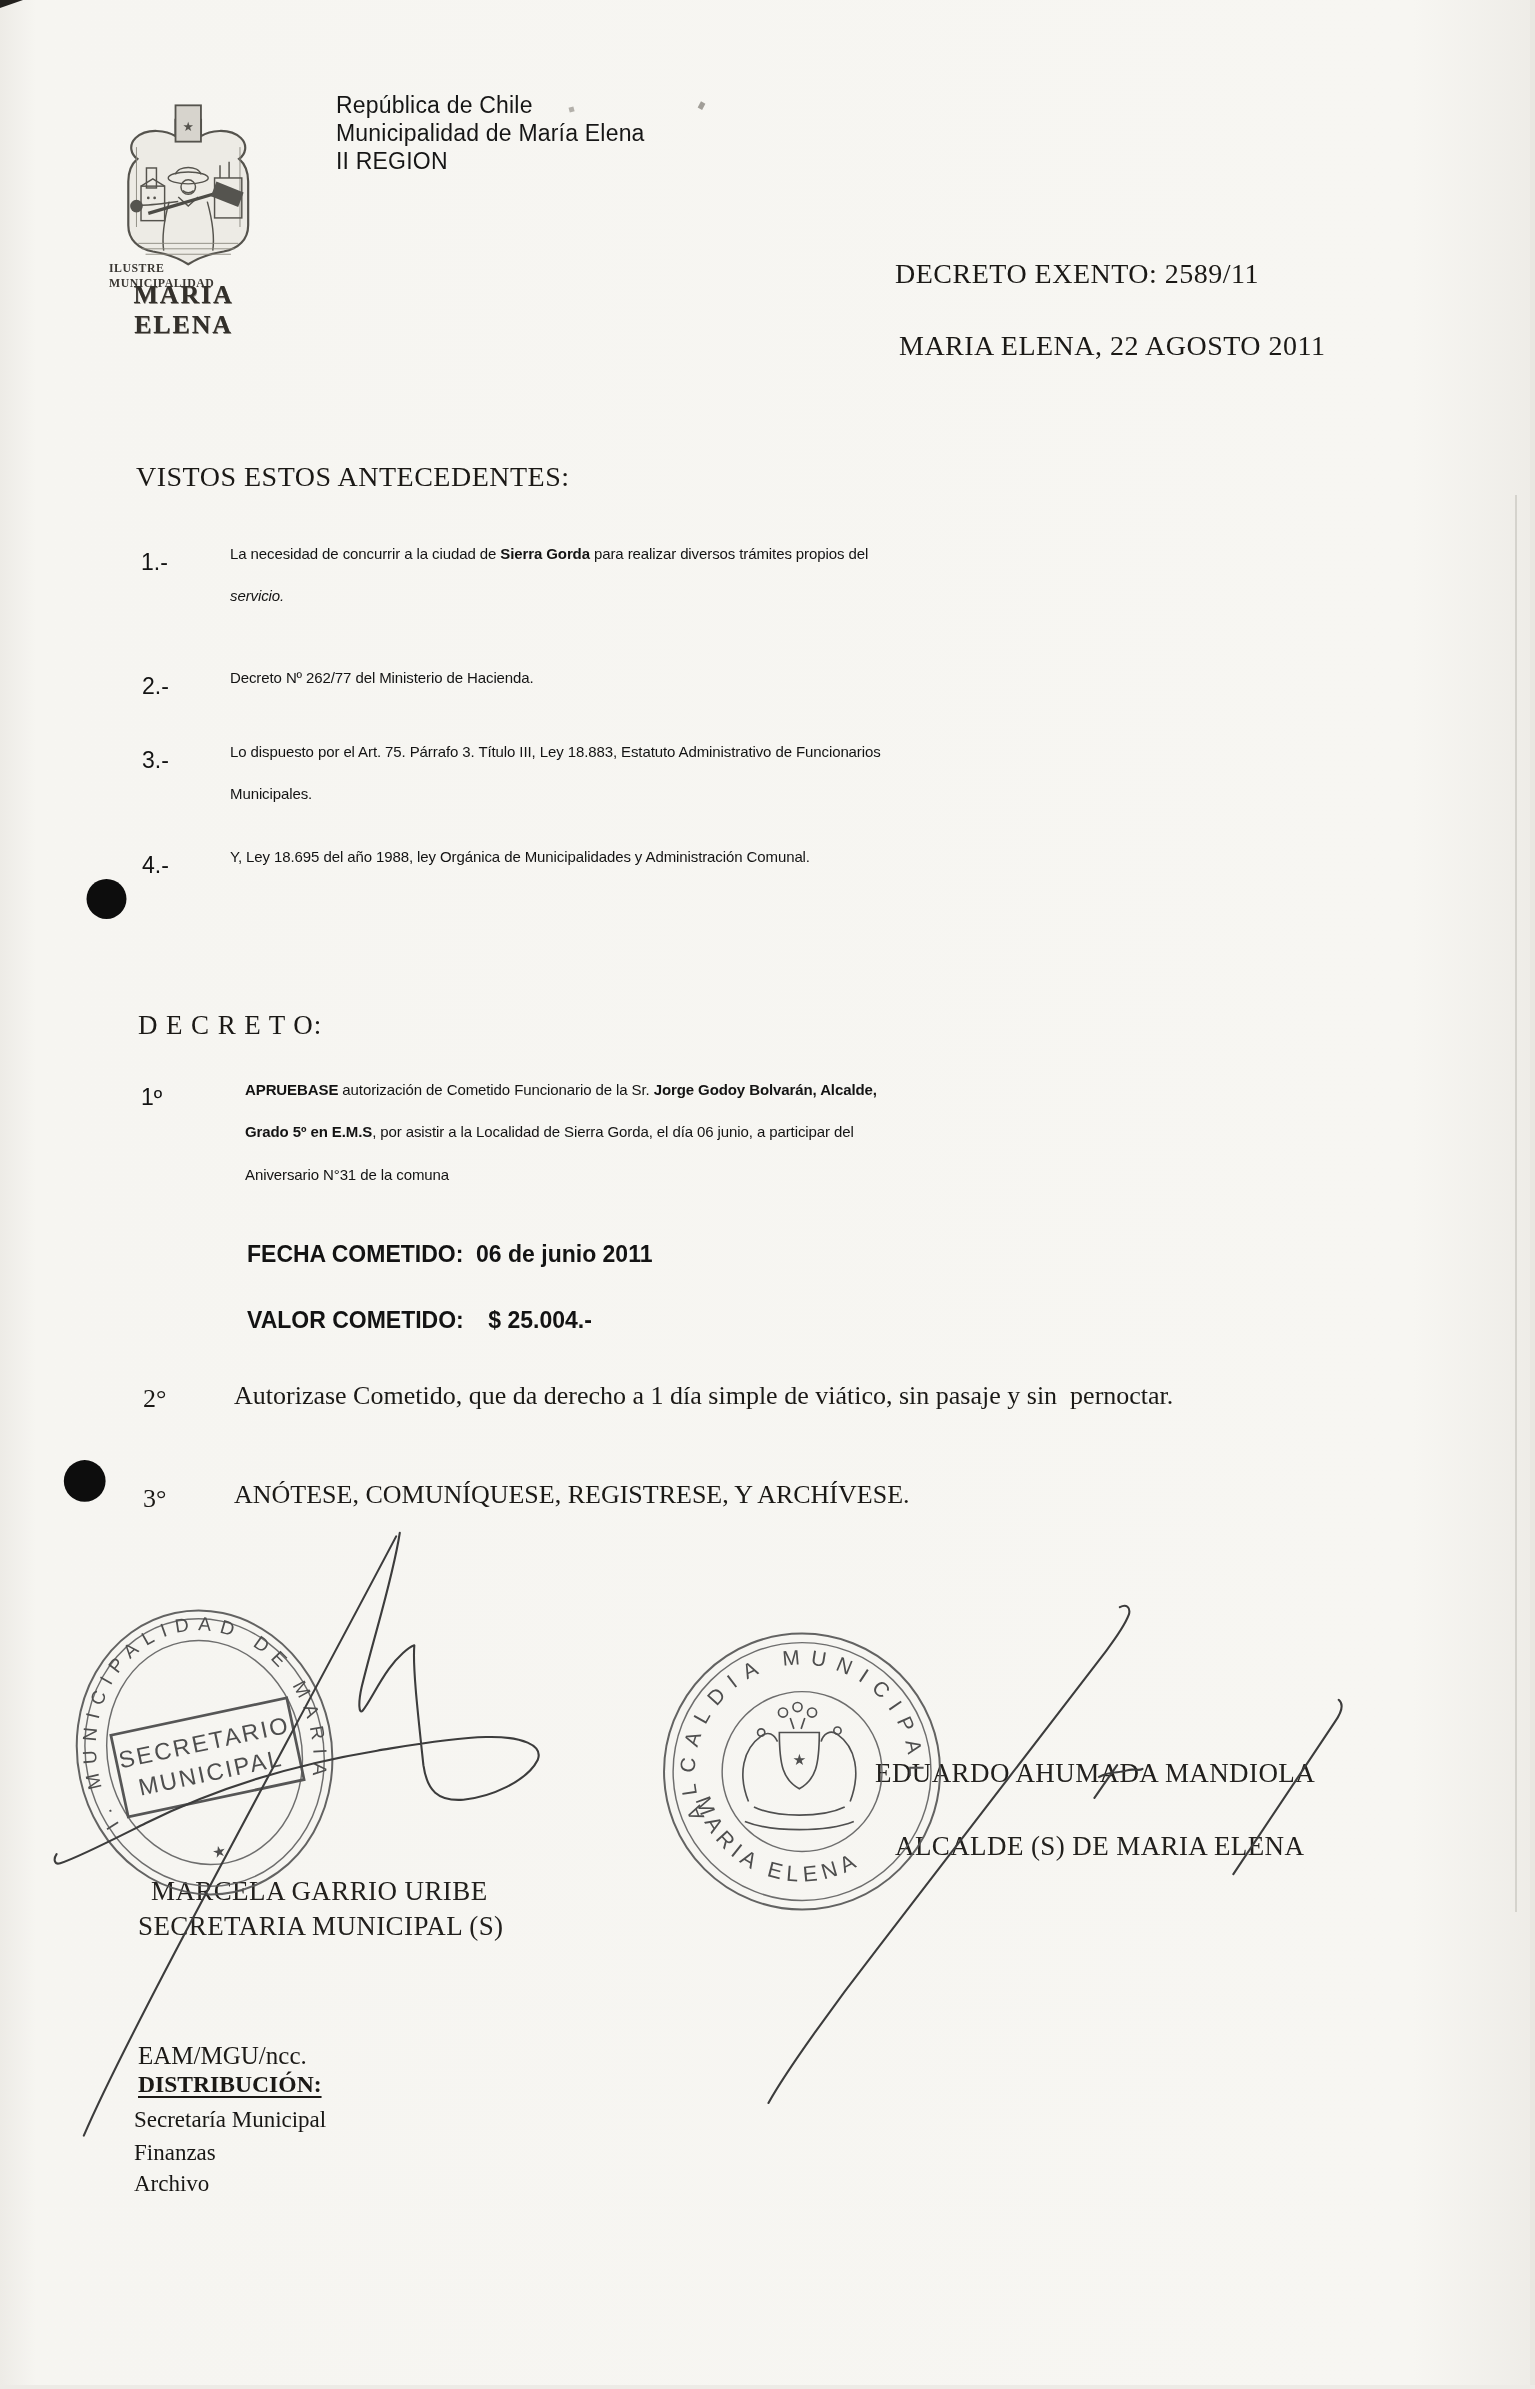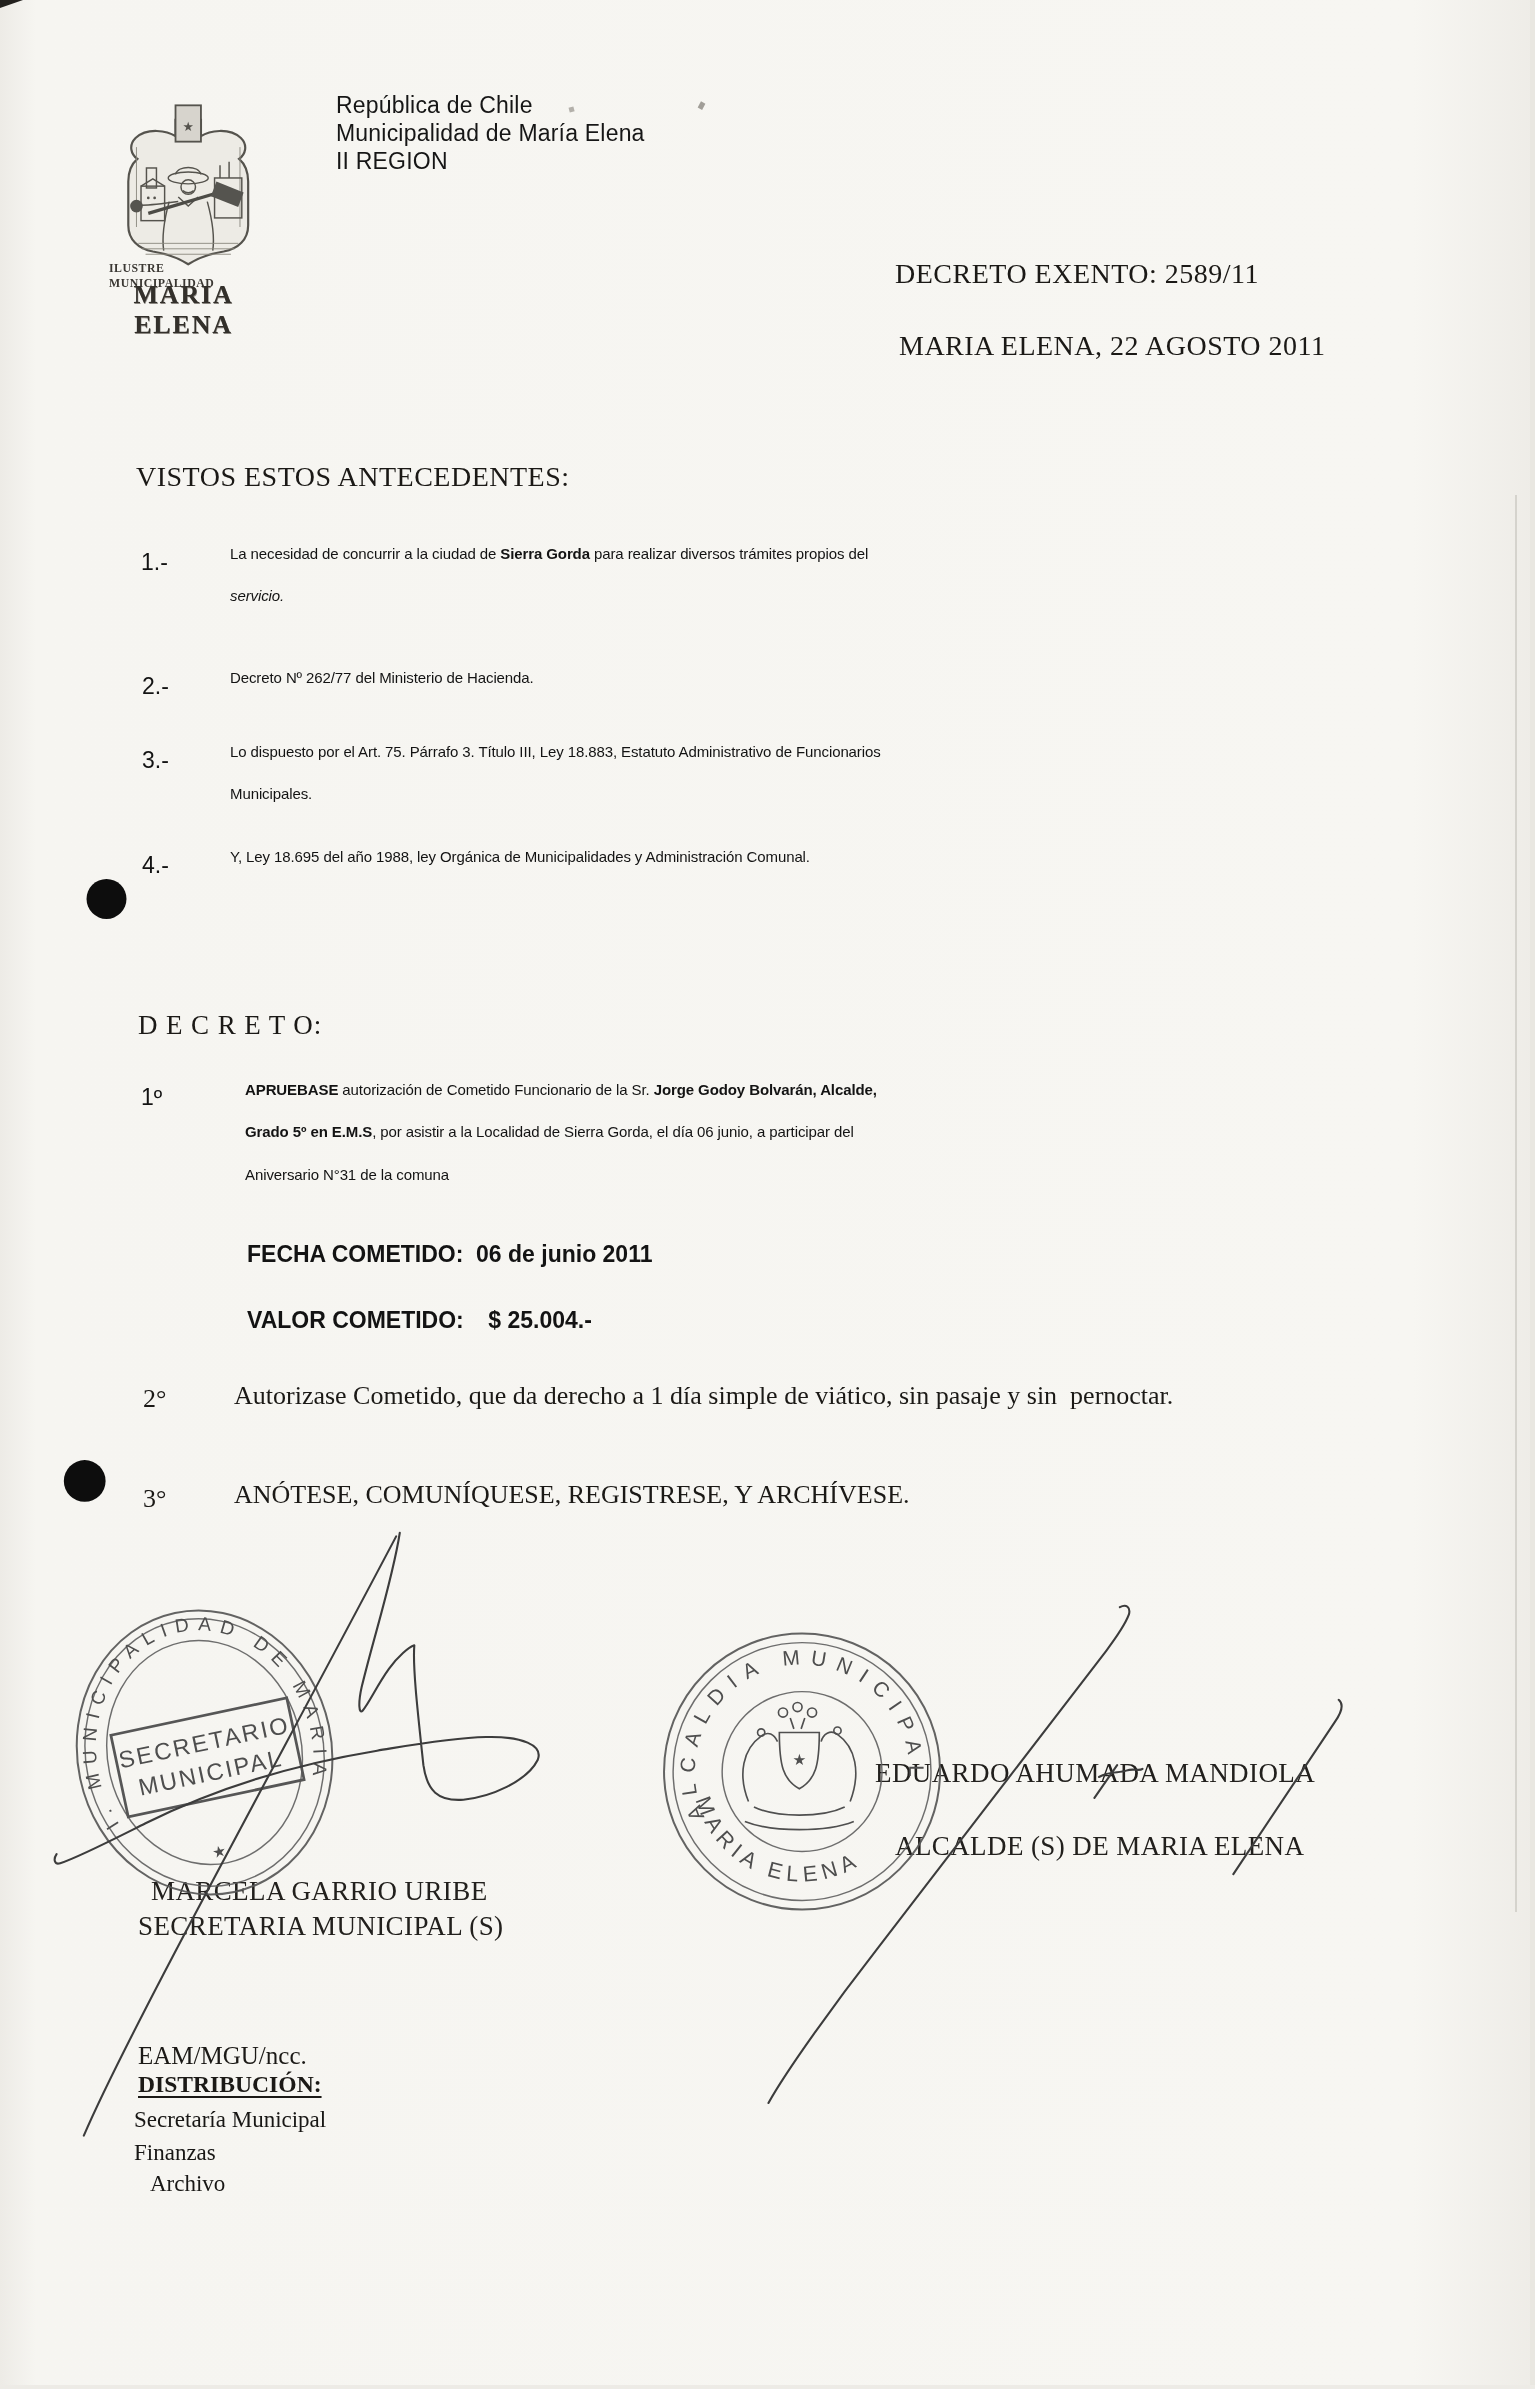--- a/index.html
+++ b/index.html
@@ -110,21 +110,21 @@
 
   <div class="abs serif sig-name nw" style="left:151px;top:1876px;">MARCELA GARRIO URIBE</div>
   <div class="abs serif sig-name nw" style="left:138px;top:1911px;">SECRETARIA MUNICIPAL (S)</div>
   <div class="abs serif sig-name nw" style="left:875px;top:1758px;">EDUARDO AHUMADA MANDIOLA</div>
   <div class="abs serif sig-name nw" style="left:895px;top:1795px;margin-top:36px;">ALCALDE (S) DE MARIA ELENA</div>
 
   <div class="abs serif foot-initials nw">EAM/MGU/ncc.</div>
   <div class="abs serif foot-dist nw">DISTRIBUCIÓN:</div>
   <div class="abs serif foot-item nw" style="top:2107px;">Secretaría Municipal</div>
   <div class="abs serif foot-item nw" style="top:2140px;">Finanzas</div>
-  <div class="abs serif foot-item nw" style="top:2171px;margin-left:16px;">Archivo</div>
+  <div class="abs serif foot-item nw" style="top:2171px;">Archivo</div>
 
   <svg class="art" width="1536" height="2389" viewBox="0 0 1691 2631">
     <defs>
       <path id="lsRing" d="M 117 1988 A 119 136 0 1 1 333 1988"></path>
       <path id="rsTop" d="M 776 2001 A 118 118 0 1 1 990 2001"></path>
       <path id="rsBot" d="M 766 1982 A 121 121 0 0 0 943 2056"></path>
     </defs>
 
     <g>
       <path class="emb" style="stroke-width:2.4;fill:#edebe5" d="M 149 152 C 162 140 184 144 193 150 L 193 132 L 221 132 L 221 150

